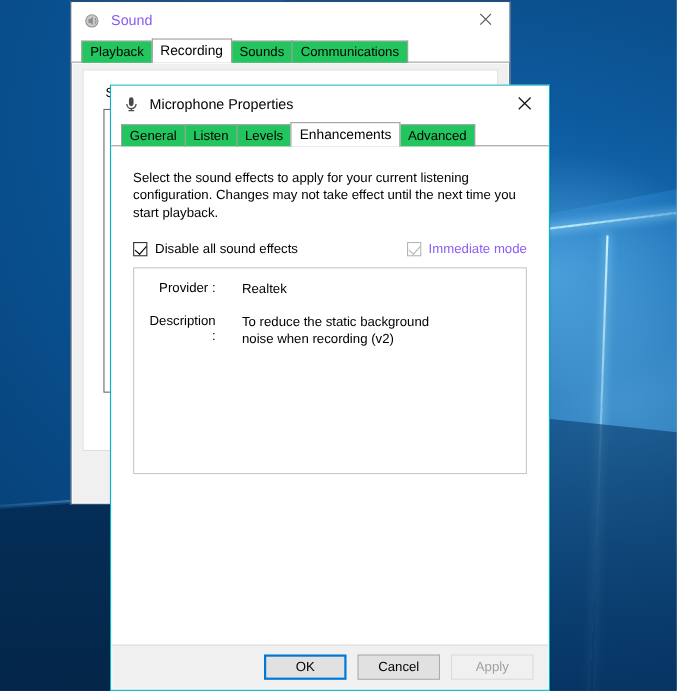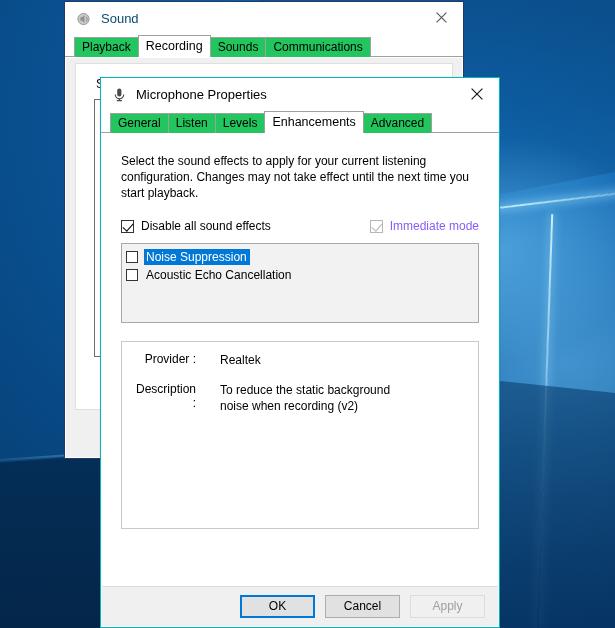--- a/index.html
+++ b/index.html
@@ -54,21 +54,21 @@
   .tabs{ display:flex; align-items:flex-end; height:22px; padding-left:9px;
     border-bottom:1px solid #a0a0a0; background:#fff; }
   .tab{ height:20px; line-height:19px; padding:0 7px; font-size:12px;
     border:1px solid #a0a0a0; border-bottom:none; background:#22c55e; margin-right:-1px;
     position:relative; top:1px; color:#000; }
   .tab.active{ background:#fff; height:22px; line-height:21px; top:1px; z-index:2; font-size:12.5px; }
 
   
   #sound-window{ left:64px; top:1px; width:400px; height:458px;
     border:1px solid #1f3c63; box-shadow:0 0 0 0 rgba(0,0,0,0); }
-  #sound-window .titlebar .tb-title{ color:#0c4a6e; }
+  #sound-window .titlebar .tb-title{ color:#8b5cf6; }
   #sound-window .tabs{ padding-left:9px; }
   #sound-body{ position:absolute; left:1px; right:1px; top:56px; bottom:1px; background:#f0f0f0; }
   #sound-inner{ position:absolute; left:9px; top:5px; right:9px; bottom:47px;
     background:#fff; border:1px solid #dfdfdf; }
   #sound-hint{ position:absolute; left:20px; top:13px; font-size:12px; color:#000; white-space:nowrap; }
   #device-list{ position:absolute; left:18px; top:35px; right:18px; bottom:52px;
     border:1px solid #6d6d6d; background:#fff; overflow:hidden; }
   .device-row{ display:flex; align-items:center; height:46px; padding-left:9px; }
   .dev-ico{ width:30px; height:30px; margin-right:8px; flex:none; }
   .dev-txt{ font-size:12px; line-height:15px; }
@@ -228,30 +228,20 @@
       <div class="cbrow">
         <span class="cb checked"></span>
         <span class="cb-label">Disable all sound effects</span>
       </div>
 
       <div id="imm-mode">
         <span class="cb dim checked"></span>
         <span class="cb-label dim">Immediate mode</span>
       </div>
 
-      <div id="effects-list">
-        <div class="eff-row sel">
-          <span class="cb"></span>
-          <span class="eff-name">Noise Suppression</span>
-        </div>
-        <div class="eff-row">
-          <span class="cb"></span>
-          <span class="eff-name">Acoustic Echo Cancellation</span>
-        </div>
-      </div>
 
       <fieldset id="sfx-props">
         <div class="prop">
           <span class="prop-k">Provider :</span>
           <span class="prop-v">Realtek</span>
         </div>
         <div class="prop">
           <span class="prop-k">Description :</span>
           <span class="prop-v">To reduce the static background noise when recording (v2)</span>
         </div>

